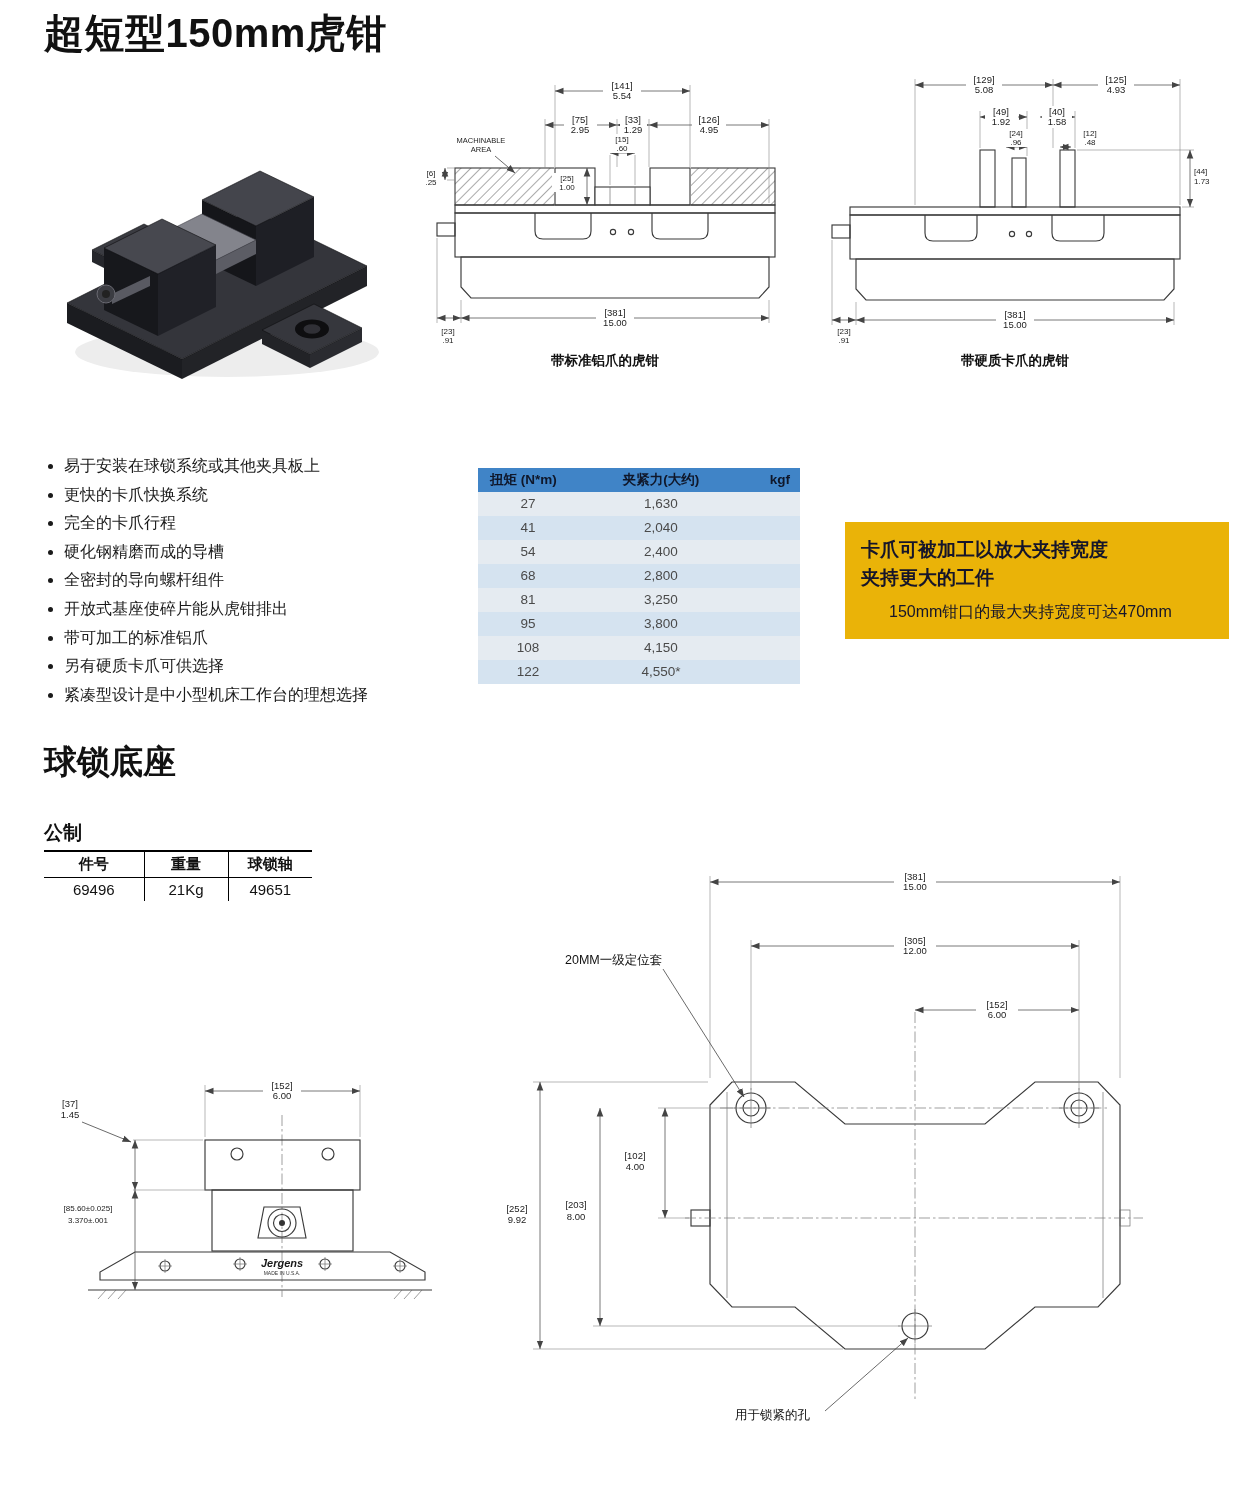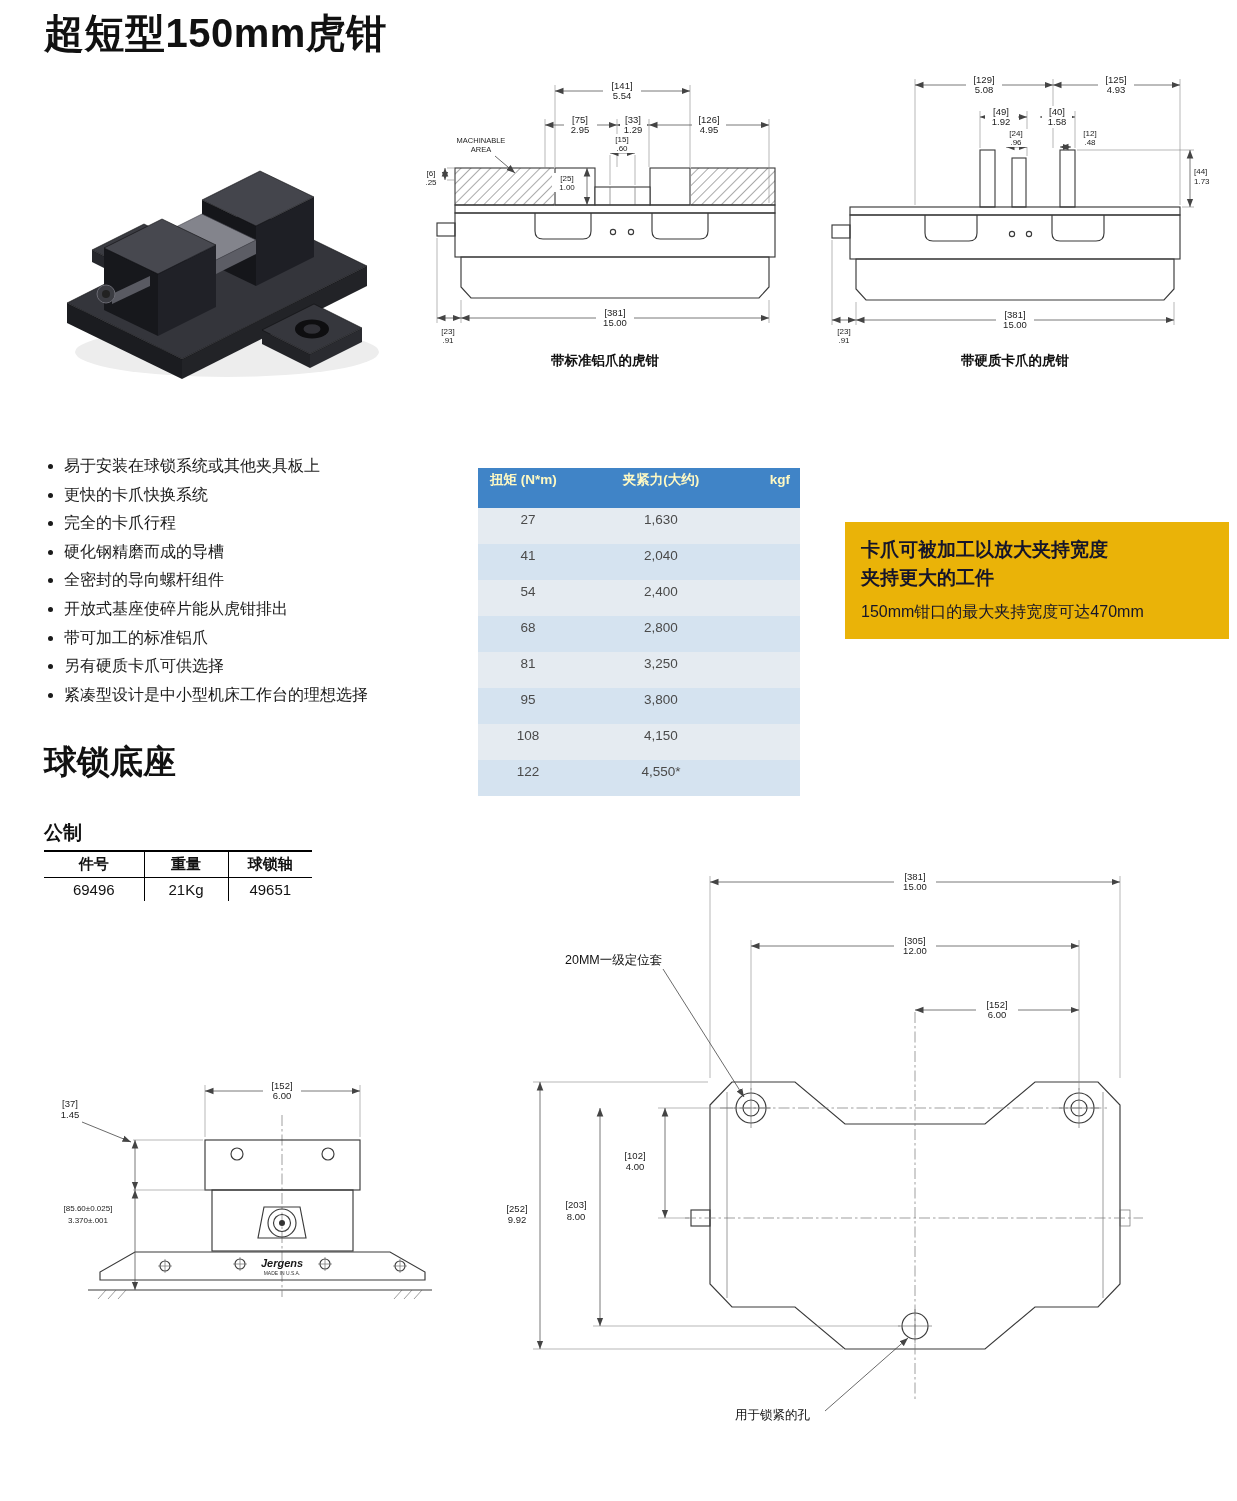--- a/index.html
+++ b/index.html
@@ -9,32 +9,32 @@
     font-family:"Liberation Sans","DejaVu Sans",sans-serif; color:#111;
   }
   .abs { position:absolute; }
 
   .title { left:44px; top:6px; font-size:40px; font-weight:bold; letter-spacing:.5px; }
 
   .features { left:64px; top:452px; width:430px; list-style:disc outside; }
   .features li { font-size:16px; line-height:28.6px; color:#1a1a1a; }
 
   .torque { left:478px; top:468px; width:322px; font-size:13.5px; }
-  .thead { display:flex; background:#4084c7; color:#fef9c3; font-weight:bold; height:40px; line-height:24px; }
-  .trow  { display:flex; height:36px; line-height:24px; color:#4a4a4a; }
+  .thead { display:flex; background:#4084c7; color:#0f172a; font-weight:bold; height:24px; line-height:24px; }
+  .trow  { display:flex; height:24px; line-height:24px; color:#4a4a4a; }
   .trow:nth-child(even) { background:#e5ebf1; }
   .trow:nth-child(odd)  { background:#d5e3f0; }
   .c1 { width:100px; text-align:center; }
   .thead .c1 { text-align:left; padding-left:12px; }
   .c2 { flex:1; text-align:center; }
   .c3 { width:56px; text-align:right; padding-right:10px; }
 
   .callout { left:845px; top:522px; width:384px; background:#eab308; padding:14px 16px 16px; }
   .callout .b { font-size:19px; font-weight:bold; line-height:28px; color:#15152a; }
-  .callout .n { font-size:16px; margin-top:10px; color:#15152a; }
+  .callout .n { font-size:16px; margin-top:10px; color:#15152a;margin-left:28px; }
 
   .sec    { left:44px; top:740px; font-size:33px; font-weight:bold; }
   .metric { left:44px; top:820px; font-size:19px; font-weight:bold; }
 
   .basetable { left:44px; top:850px; border-collapse:collapse; }
   .basetable th { font-weight:bold; border-top:2px solid #000; border-bottom:1.5px solid #000; }
   .basetable th, .basetable td { font-size:15px; padding:3px 8px; text-align:center; }
   .basetable th.w1, .basetable td.w1 { width:100px; }
   .basetable th.w2, .basetable td.w2 { width:84px; }
   .basetable .vl { border-left:1.5px solid #000; }

